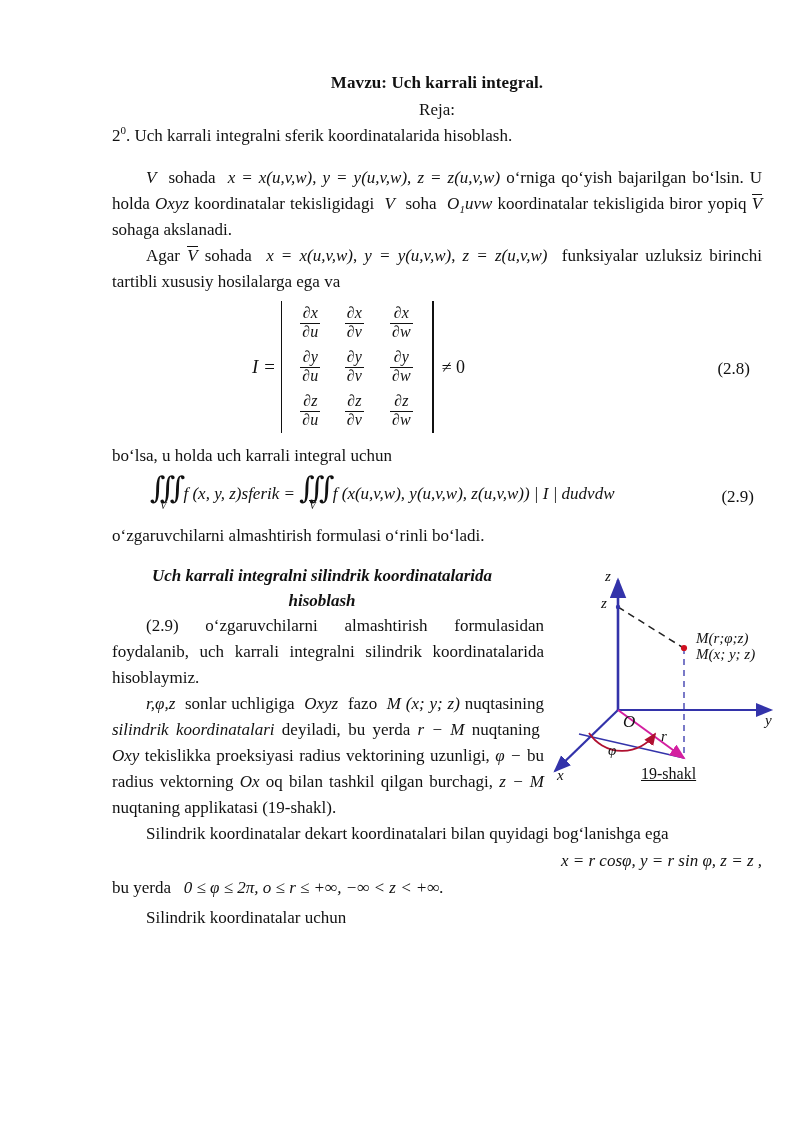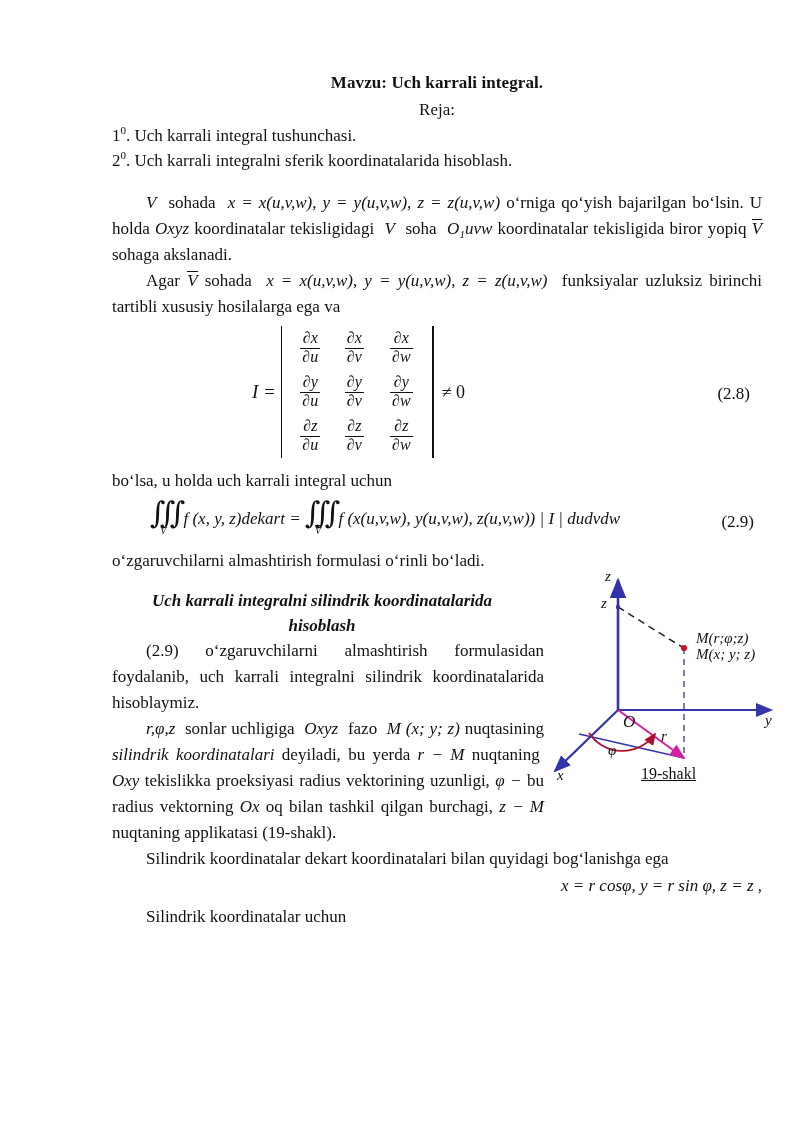--- a/index.html
+++ b/index.html
@@ -233,23 +233,20 @@
 </head>
 <body>
 
 <div class="page">
 
   <div class="content">
 
     <div class="title-line">Mavzu:  Uch karrali integral.</div>
     <div class="reja-line">Reja:</div>
 
-    <div class="list-line">
-      <span>1</span><sup class="deg">0</sup><span>. Uch karrali integral tushunchasi.</span>
-    </div>
     <div class="list-line">
       <span>2</span><sup class="deg">0</sup><span>. Uch karrali integralni sferik koordinatalarida hisoblash.</span>
     </div>
 
     <div class="para first">
       <span class="indent"></span><span class="mathv">V</span>&nbsp;
       <span>sohada</span>&nbsp;
       <span class="mathv">x = x(u,v,w)</span>,
       <span class="mathv">y = y(u,v,w)</span>,
       <span class="mathv">z = z(u,v,w)</span>
@@ -325,21 +322,21 @@
     <div class="para">
       <span>bo‘lsa, u holda uch karrali integral uchun</span>
     </div>
 
     <div class="formula-29">
       <span class="f29-body">
         <span class="tint">
           <span class="glyph">∭</span>
           <span class="lim">V</span>
         </span>
-        <span class="mathv">f (x, y, z)dekart =</span>
+        <span class="mathv">f (x, y, z)sferik =</span>
         &nbsp;
         <span class="tint">
           <span class="glyph">∭</span>
           <span class="lim ovl">V</span>
         </span>
         <span class="mathv">f (x(u,v,w), y(u,v,w), z(u,v,w)) | I | dudvdw</span>
       </span>
       <span class="eqno29">(2.9)</span>
     </div>
 
@@ -378,20 +375,24 @@
         <span>nuqtaning applikatasi (19-shakl).</span>
       </div>
     </div>
 
     <div class="para" style="margin-top:0;">
       <span class="indent"></span><span>Silindrik koordinatalar dekart koordinatalari bilan quyidagi bog‘lanishga ega</span>
     </div>
 
     <div class="centered-formula">x = r cosφ,  y = r sin φ,  z = z ,</div>
 
+    <div class="plain-line">
+      <span>bu yerda</span>&nbsp;&nbsp;
+      <span class="mathv">0 ≤ φ ≤ 2π,  o ≤ r ≤ +∞,  −∞ &lt; z &lt; +∞.</span>
+    </div>
 
     <div class="plain-line" style="margin-top:4px;">
       <span class="indent"></span><span>Silindrik koordinatalar uchun</span>
     </div>
 
   </div>
 
   <div class="figure">
     <svg width="252" height="240" viewBox="0 0 252 240">
       <defs>

